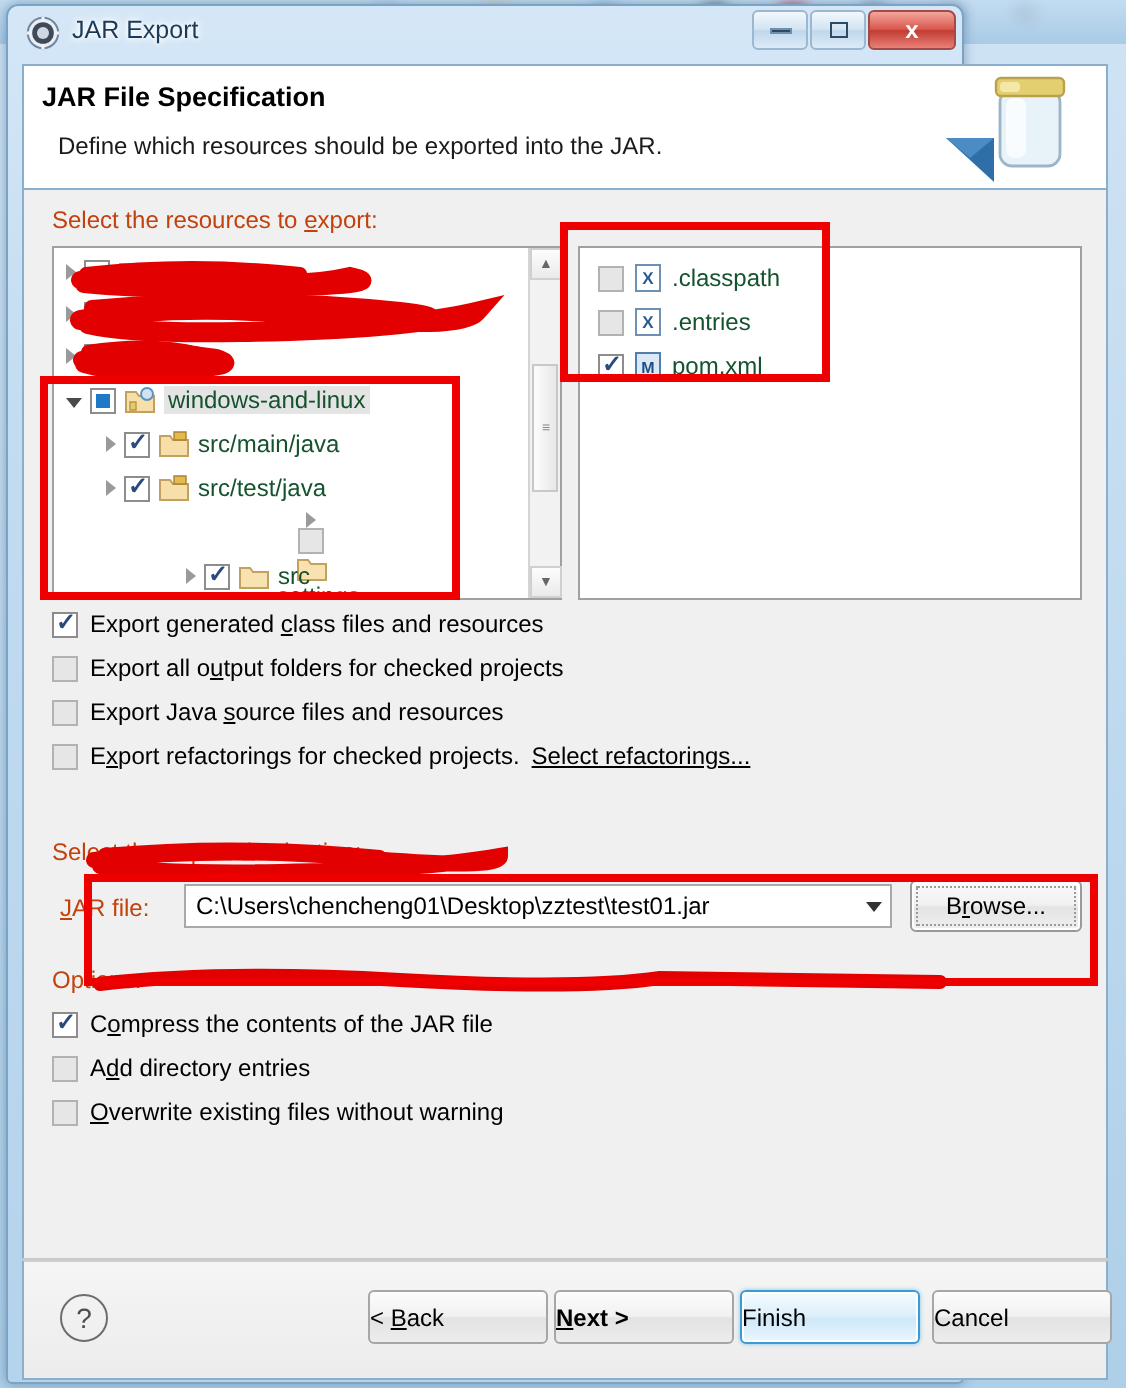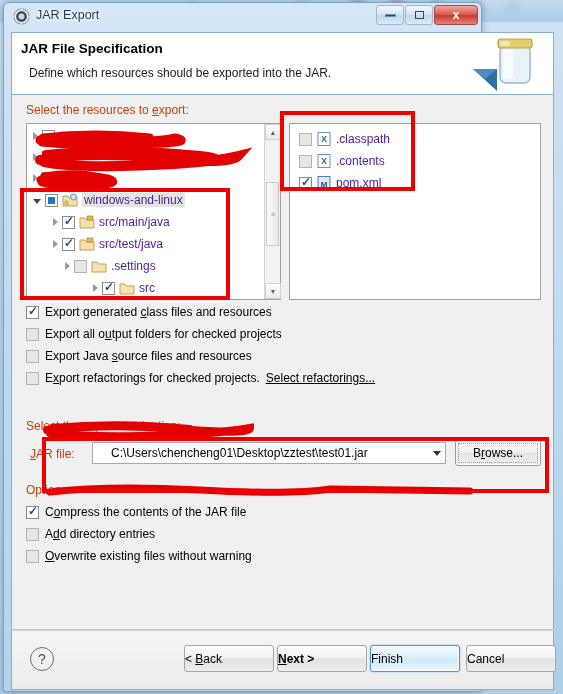--- a/index.html
+++ b/index.html
@@ -119,21 +119,21 @@
   .cb.checked::after {
     content:"\2713"; position:absolute; left:1px; top:-3px;
     font-size:12px; color:#2b4b80; font-weight:bold;
   }
   .cb.grey { background:#e6e6e6; border-color:#b2b2b2; }
   .cb.part::after {
     content:""; position:absolute; left:2px; top:2px;
     width:7px; height:7px; background:#1f78c8;
   }
   .ficon { width:16px; height:14px; margin-right:4px; flex:0 0 auto; position:relative; }
-  .rtext { font-size:12px; color:#4c1d95; white-space:nowrap; }
+  .rtext { font-size:12px; color:#14532d; white-space:nowrap; }
   .rtext.sel { background:#e4e4e4; padding:0 2px; }
 
   
   .vscroll {
     position:absolute; right:0; top:0; width:16px; height:100%;
     background:#f2f2f2; border-left:1px solid #d4d4d4; box-sizing:border-box;
   }
   .sb-arrow {
     position:absolute; left:0; width:16px; height:16px;
     background: linear-gradient(180deg,#fdfdfd,#eaeaea);
@@ -153,21 +153,21 @@
   .optrow { position:absolute; display:flex; align-items:center; }
   .optrow .cb { margin-right:6px; }
   .optrow span { font-size:12px; color:#000; white-space:nowrap; }
   .link { color:#6c6c6c; text-decoration:underline; margin-left:6px; font-size:12px;}
 
   
   .field {
     position:absolute; background:#fff; border:1px solid #a9a9a9;
     box-sizing:border-box; display:flex; align-items:center;
   }
-  .field .val { font-size:12px; color:#000; padding-left:18px; flex:1; white-space:nowrap;}
+  .field .val { font-size:12px; color:#000; padding-left:5px; flex:1; white-space:nowrap;}
   .combo-arrow {
     width:17px; display:flex; align-items:center; justify-content:center;
   }
   .combo-arrow i {
     width:0;height:0;border-left:4px solid transparent;border-right:4px solid transparent;
     border-top:5px solid #333; display:block;
   }
   .btn {
     position:absolute; box-sizing:border-box;
     border:1px solid #9a9a9a; border-radius:3px;
@@ -346,21 +346,21 @@
             <span class="cb checked"></span>
             <span class="ficon">
               <svg width="16" height="14" viewBox="0 0 16 14">
                 <path d="M1 3h5l1.5 2H15v8H1z" fill="#f6dfa9" stroke="#c2a060"></path>
                 <path d="M8 1h6v4H8z" fill="#e5b94f" stroke="#a8842c" stroke-width=".7"></path>
               </svg>
             </span>
             <span class="rtext">src/test/java</span>
           </div>
 
-          <div class="row" style="top:132px;padding-left:38px;">
+          <div class="row" style="top:132px;padding-left:12px;flex-direction:column;">
             <span class="arrow"></span>
             <span class="cb grey"></span>
             <span class="ficon">
               <svg width="16" height="14" viewBox="0 0 16 14">
                   <path d="M1 3h5l1.5 2H15v8H1z" fill="#f8e3b0" stroke="#c2a060"></path>
                 </svg>
             </span>
             <span class="rtext">.settings</span>
           </div>
 
@@ -401,21 +401,21 @@
           <span class="rtext">.classpath</span>
         </div>
         <div class="row" style="top:27px;padding-left:9px;">
           <span class="cb grey"></span>
           <span class="ficon">
             <svg width="16" height="14" viewBox="0 0 16 14">
               <rect x="2" y="0.5" width="12" height="13" fill="#fff" stroke="#6e90b4"></rect>
               <text x="8" y="10" font-size="8.5" text-anchor="middle" fill="#2a5c91" font-family="Liberation Sans, sans-serif" font-weight="bold">X</text>
             </svg>
           </span>
-          <span class="rtext">.contents</span>
+          <span class="rtext">.entries</span>
         </div>
         <div class="row" style="top:49px;padding-left:9px;">
           <span class="cb checked"></span>
           <span class="ficon">
             <svg width="16" height="14" viewBox="0 0 16 14">
               <rect x="2" y="0.5" width="12" height="13" fill="#dce9f5" stroke="#4f7fab"></rect>
               <text x="8" y="10.5" font-size="8" text-anchor="middle" fill="#1d4f85" font-family="Liberation Sans, sans-serif" font-weight="bold">M</text>
             </svg>
           </span>
           <span class="rtext">pom.xml</span>

